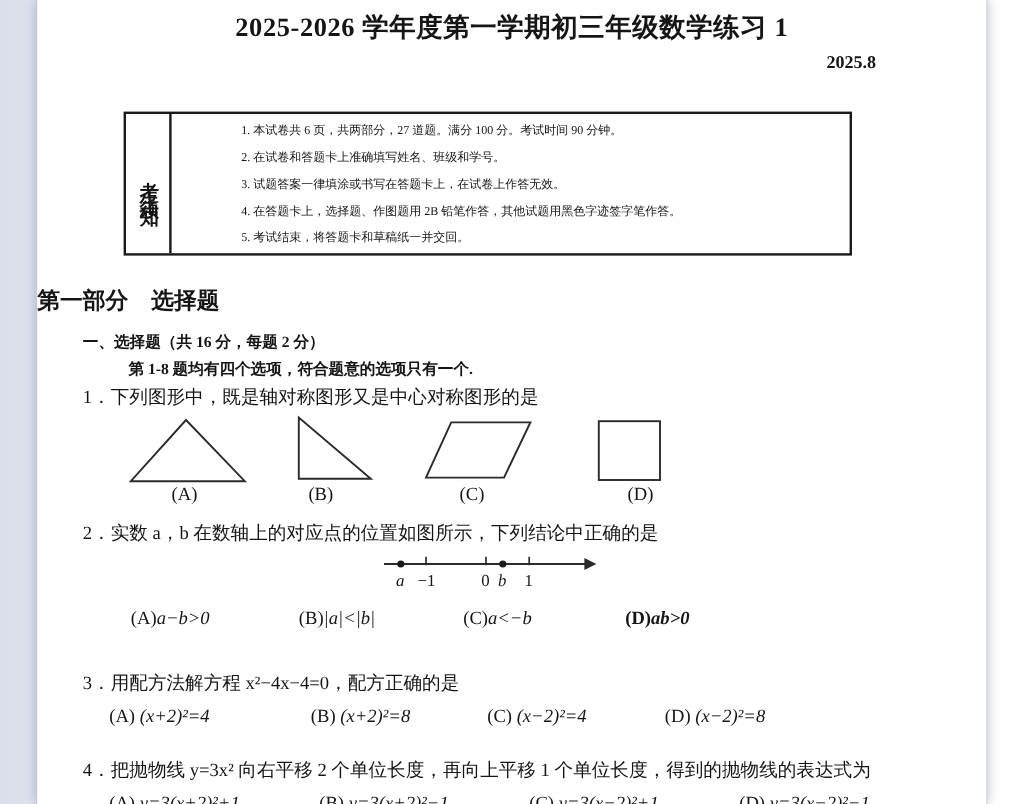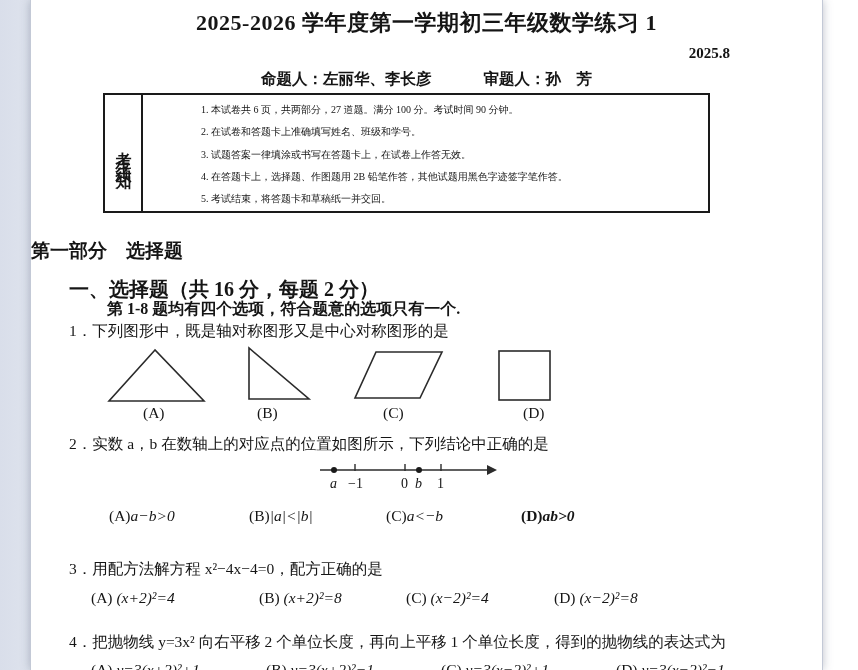--- a/index.html
+++ b/index.html
@@ -62,22 +62,22 @@
     padding: 4px 6px 0 10px;
     font-size: 10px;
     margin-left: 48px;
   }
   .notice-body .notice-item { line-height: 22.3px; white-space: nowrap; }
   .part-title {
     left: 0; top: 238px; width: 100%;
     text-align: left;
     font-size: 19px; font-weight: bold;
   }
-  .group-title { left: 38px; top: 276px; font-size: 20px; font-weight: bold; }
-  .group-note  { left: 76px; top: 299px; font-size: 16px; font-weight: bold; }
+  .group-title { left: 38px; top: 276px; font-size: 13px; font-weight: bold; }
+  .group-note  { left: 76px; top: 299px; font-size: 13px; font-weight: bold; }
   .q-prompt { font-size: 15.5px; white-space: nowrap; }
   .q1-prompt { left: 38px; top: 321px; }
   .q2-prompt { left: 38px; top: 434px; }
   .q3-prompt { left: 38px; top: 559px; }
   .q4-prompt { left: 38px; top: 632px; }
   .shape-svg { stroke: #2b2b2b; fill: none; stroke-width: 1.6; }
   .opt-label-row span { position: absolute; font-size: 15.5px; }
   .math { font-style: italic; }
   .opt { position: absolute; font-size: 15.5px; white-space: nowrap; }
   .opt .opt-label { font-style: normal; }
@@ -86,23 +86,20 @@
 </style>
 </head>
 <body>
 
 <div class="viewer-bg">
   <div class="page">
 
     <div class="abs page-title">2025-2026 学年度第一学期初三年级数学练习 1</div>
     <div class="abs exam-date">2025.8</div>
 
-    <div class="abs authors-line">
-      <span>命题人：左丽华、李长彦</span><span class="gap"></span><span>审题人：孙　芳</span>
-    </div>
 
     <div class="abs notice-box">
       <div class="notice-side">
         <div class="notice-side-text">考生须知</div>
       </div>
       <div class="notice-body">
         <div class="notice-item">1. 本试卷共 6 页，共两部分，27 道题。满分 100 分。考试时间 90 分钟。</div>
         <div class="notice-item">2. 在试卷和答题卡上准确填写姓名、班级和学号。</div>
         <div class="notice-item">3. 试题答案一律填涂或书写在答题卡上，在试卷上作答无效。</div>
         <div class="notice-item">4. 在答题卡上，选择题、作图题用 2B 铅笔作答，其他试题用黑色字迹签字笔作答。</div>

